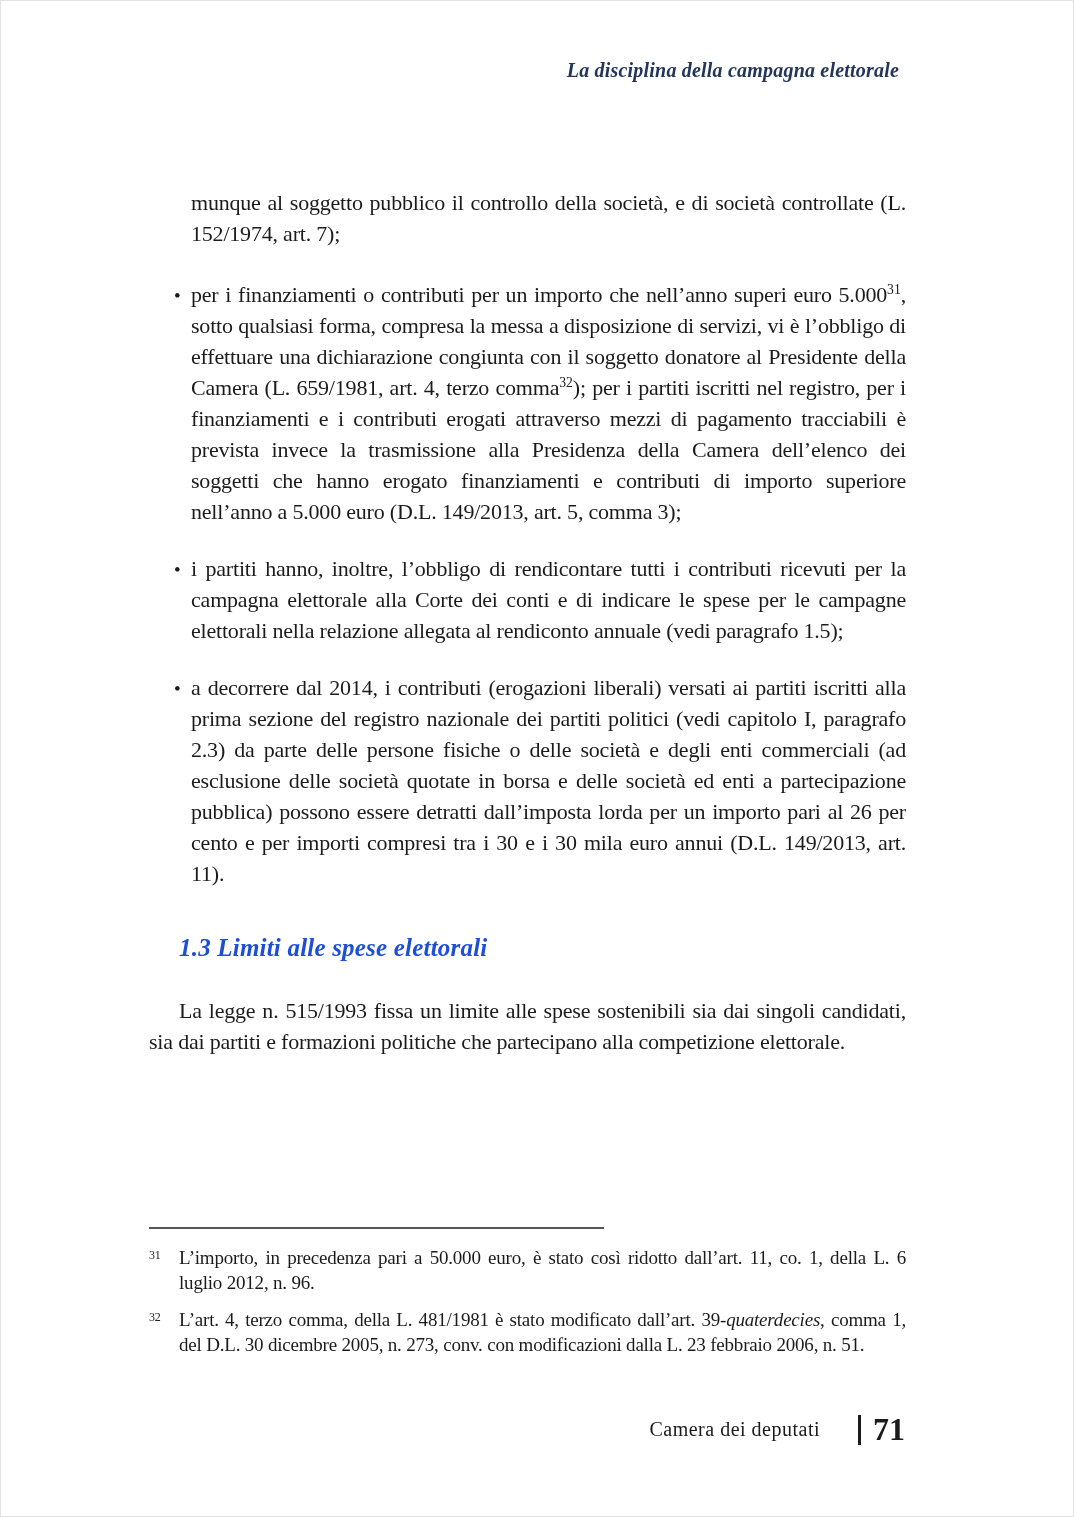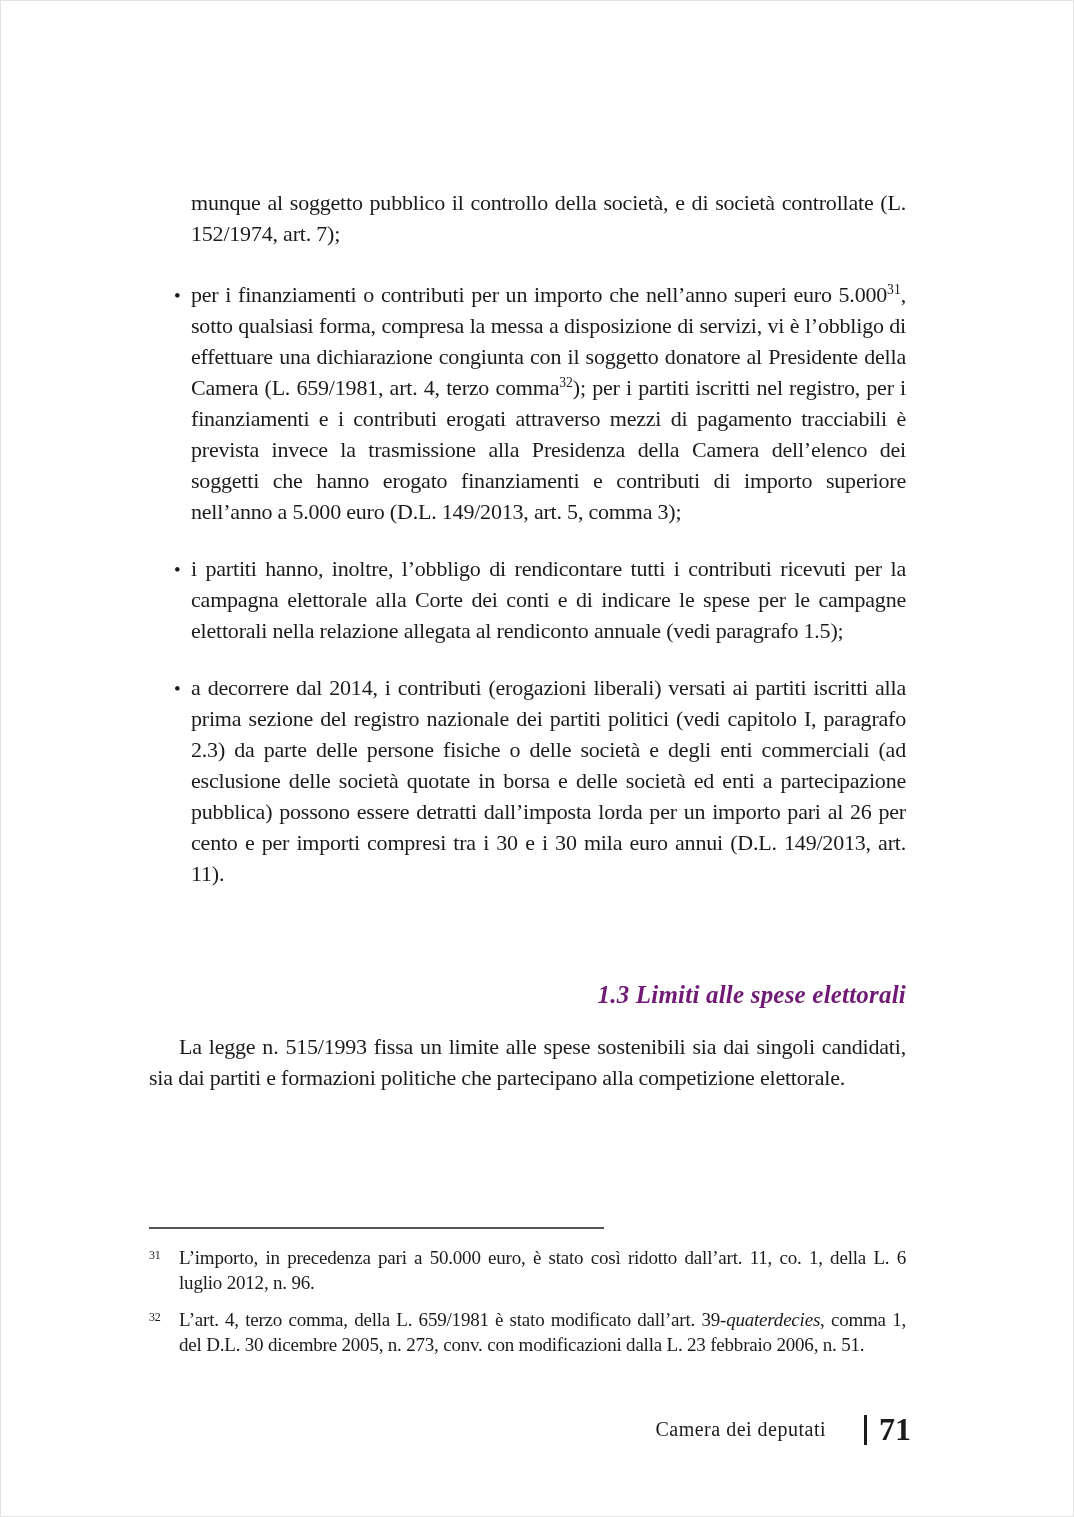--- a/index.html
+++ b/index.html
@@ -62,31 +62,31 @@
   }
 
   sup.fn-ref {
     font-size: 0.62em;
     line-height: 0;
     vertical-align: super;
     letter-spacing: 0;
   }
 
   .section-heading {
-    margin: 90px 0 0 30px;
+    margin: 43px 0 0 30px;
     font-size: 25px;
     font-weight: bold;
     font-style: italic;
-    color: #701a75;
-    text-align: right;
+    color: #1d4ed8;
+    text-align: left;
     letter-spacing: 0.2px;
   }
 
   .para-section {
-    margin: 21px 0 0 0;
+    margin: 32px 0 0 0;
     text-indent: 30px;
   }
 
   
   .footnotes {
     position: absolute;
     top: 1226px;
     left: 148px;
     width: 757px;
     font-size: 19px;
@@ -110,21 +110,21 @@
     left: 0;
     top: -2px;
     font-size: 12px;
   }
   .fn-italic { font-style: italic; }
 
   
   .footer {
     position: absolute;
     top: 1410px;
-    right: 162px;
+    right: 168px;
     display: flex;
     align-items: center;
   }
   .footer-publisher {
     font-size: 20px;
     color: #1b1b1b;
     letter-spacing: 0.5px;
   }
   .footer-divider {
     width: 3px;
@@ -135,20 +135,21 @@
   .footer-pagenum {
     font-size: 32px;
     font-weight: bold;
   }
 </style>
 </head>
 <body>
 
 <div class="page">
 
+  <div class="running-header">La disciplina della campagna elettorale</div>
 
   <div class="text-column">
 
     <p class="para-continuation">munque al soggetto pubblico il controllo della società, e di società controllate (L. 152/1974, art. 7);</p>
 
     <div class="bullet-item">
       <span class="bullet-marker">•</span>
       <span>per i finanziamenti o contributi per un importo che nell’anno superi euro 5.000</span><sup class="fn-ref">31</sup><span>, sotto qualsiasi forma, compresa la messa a disposizione di servizi, vi è l’obbligo di effettuare una dichiarazione congiunta con il soggetto donatore al Presidente della Camera (L. 659/1981, art. 4, terzo comma</span><sup class="fn-ref">32</sup><span>); per i partiti iscritti nel registro, per i finanziamenti e i contributi erogati attraverso mezzi di pagamento tracciabili è prevista invece la trasmissione alla Presidenza della Camera dell’elenco dei soggetti che hanno erogato finanziamenti e contributi di importo superiore nell’anno a 5.000 euro (D.L. 149/2013, art. 5, comma 3);</span>
     </div>
 
@@ -171,21 +172,21 @@
   <div class="footnotes">
     <hr class="footnote-rule">
 
     <div class="footnote">
       <span class="footnote-marker">31</span>
       <span>L’importo, in precedenza pari a 50.000 euro, è stato così ridotto dall’art. 11, co. 1, della L. 6 luglio 2012, n. 96.</span>
     </div>
 
     <div class="footnote">
       <span class="footnote-marker">32</span>
-      <span>L’art. 4, terzo comma, della L. 659/1981 è stato modificato dall’art. 39-</span><span class="fn-italic">quaterdecies</span><span>, comma 1, del D.L. 30 dicembre 2005, n. 273, conv. con modificazioni dalla L. 23 febbraio 2006, n. 51.</span>
+      <span>L’art. 4, terzo comma, della L. 481/1981 è stato modificato dall’art. 39-</span><span class="fn-italic">quaterdecies</span><span>, comma 1, del D.L. 30 dicembre 2005, n. 273, conv. con modificazioni dalla L. 23 febbraio 2006, n. 51.</span>
     </div>
   </div>
 
   <div class="footer">
     <span class="footer-publisher">Camera dei deputati</span>
     <span class="footer-divider"></span>
     <span class="footer-pagenum">71</span>
   </div>
 
 </div>

